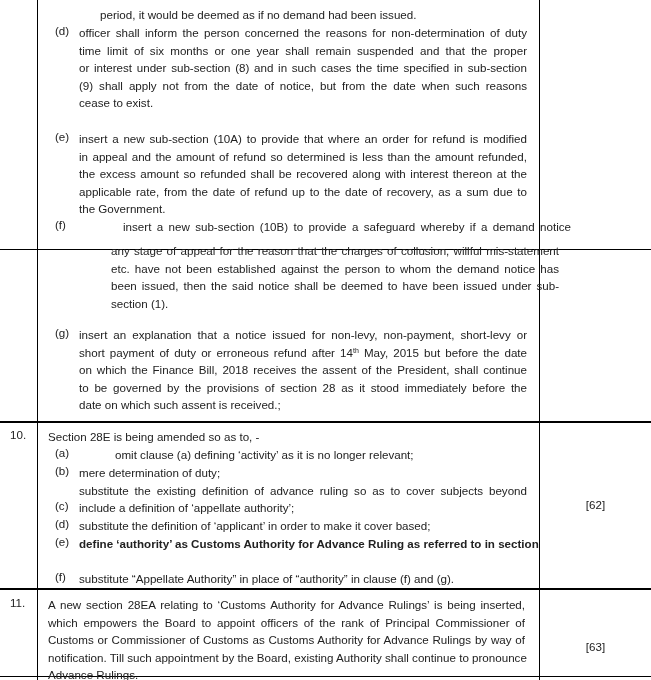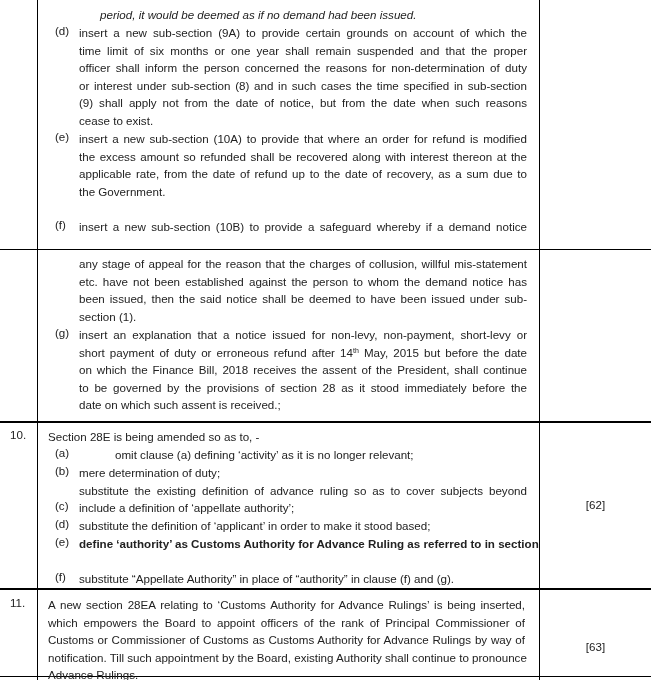--- a/index.html
+++ b/index.html
@@ -20,50 +20,50 @@
 <body>
 
 <div class="vline" style="left:37px;height:680px;"></div>
 <div class="vline" style="left:539px;height:680px;"></div>
 <div class="hline" style="top:249px;width:651px;"></div>
 <div class="hline" style="top:421px;width:651px;height:2px;"></div>
 <div class="hline" style="top:588px;width:651px;height:2px;"></div>
 <div class="hline" style="top:676px;width:651px;"></div>
 
 <div>
-  <div class="indent" style="top:6px;left:100px;width:420px;line-height:17.6px;font-style:italic;">
+  <div class="indent" style="top:6px;left:100px;width:420px;line-height:17.6px;">
     <span class="line last">period, it would be deemed as if no demand had been issued.</span>
   </div>
 
   <div class="lbl" style="top:24px;">(d)</div>
   <div class="indent" style="top:24px;">
-    <span class="line">insert a new sub-section (9A) to provide certain grounds on account of which the</span>
+    <span class="line">officer shall inform the person concerned the reasons for non-determination of duty</span>
     <span class="line">time limit of six months or one year shall remain suspended and that the proper</span>
-    <span class="line">officer shall inform the person concerned the reasons for non-determination of duty</span>
     <span class="line">or interest under sub-section (8) and in such cases the time specified in sub-section</span>
     <span class="line">(9) shall apply not from the date of notice, but from the date when such reasons</span>
     <span class="line last">cease to exist.</span>
   </div>
 
   <div class="lbl" style="top:130px;">(e)</div>
   <div class="indent" style="top:130px;">
     <span class="line">insert a new sub-section (10A) to provide that where an order for refund is modified</span>
+    <span class="line">in appeal and the amount of refund so determined is less than the amount refunded,</span>
     <span class="line">the excess amount so refunded shall be recovered along with interest thereon at the</span>
     <span class="line">applicable rate, from the date of refund up to the date of recovery, as a sum due to</span>
     <span class="line last">the Government.</span>
   </div>
 
   <div class="lbl" style="top:218px;">(f)</div>
-  <div class="indent" style="top:218px;">
+  <div class="indent" style="top:218px;margin-left:44px;">
     <span class="line">insert a new sub-section (10B) to provide a safeguard whereby if a demand notice</span>
   </div>
 </div>
 
 <div>
-  <div class="indent" style="top:255px;">
+  <div class="indent" style="top:242px;margin-left:32px;">
     <span class="line">any stage of appeal for the reason that the charges of collusion, willful mis-statement</span>
     <span class="line">etc. have not been established against the person to whom the demand notice has</span>
     <span class="line">been issued, then the said notice shall be deemed to have been issued under sub-</span>
     <span class="line last">section (1).</span>
   </div>
 
   <div class="lbl" style="top:326px;">(g)</div>
   <div class="indent" style="top:326px;">
     <span class="line">insert an explanation that a notice issued for non-levy, non-payment, short-levy or</span>
     <span class="line"><span>short payment of duty or erroneous refund after 14</span><sup>th</sup><span> May, 2015 but before the date</span></span>
@@ -90,21 +90,21 @@
     <span class="line">substitute the existing definition of advance ruling so as to cover subjects beyond</span>
   </div>
 
   <div class="lbl" style="top:499px;">(c)</div>
   <div class="indent" style="top:499px;">
     <span class="line last">include a definition of ‘appellate authority’;</span>
   </div>
 
   <div class="lbl" style="top:517px;">(d)</div>
   <div class="indent" style="top:517px;">
-    <span class="line last">substitute the definition of ‘applicant’ in order to make it stood based;</span>
+    <span class="line last">substitute the definition of ‘applicant’ in order to make it cover based;</span>
   </div>
 
   <div class="lbl" style="top:535px;">(e)</div>
   <div class="indent" style="top:535px;font-weight:bold;">
     <span class="line">define ‘authority’ as Customs Authority for Advance Ruling as referred to in section</span>
   </div>
 
   <div class="lbl" style="top:570px;">(f)</div>
   <div class="indent" style="top:570px;">
     <span class="line last">substitute “Appellate Authority” in place of “authority” in clause (f) and (g).</span>

